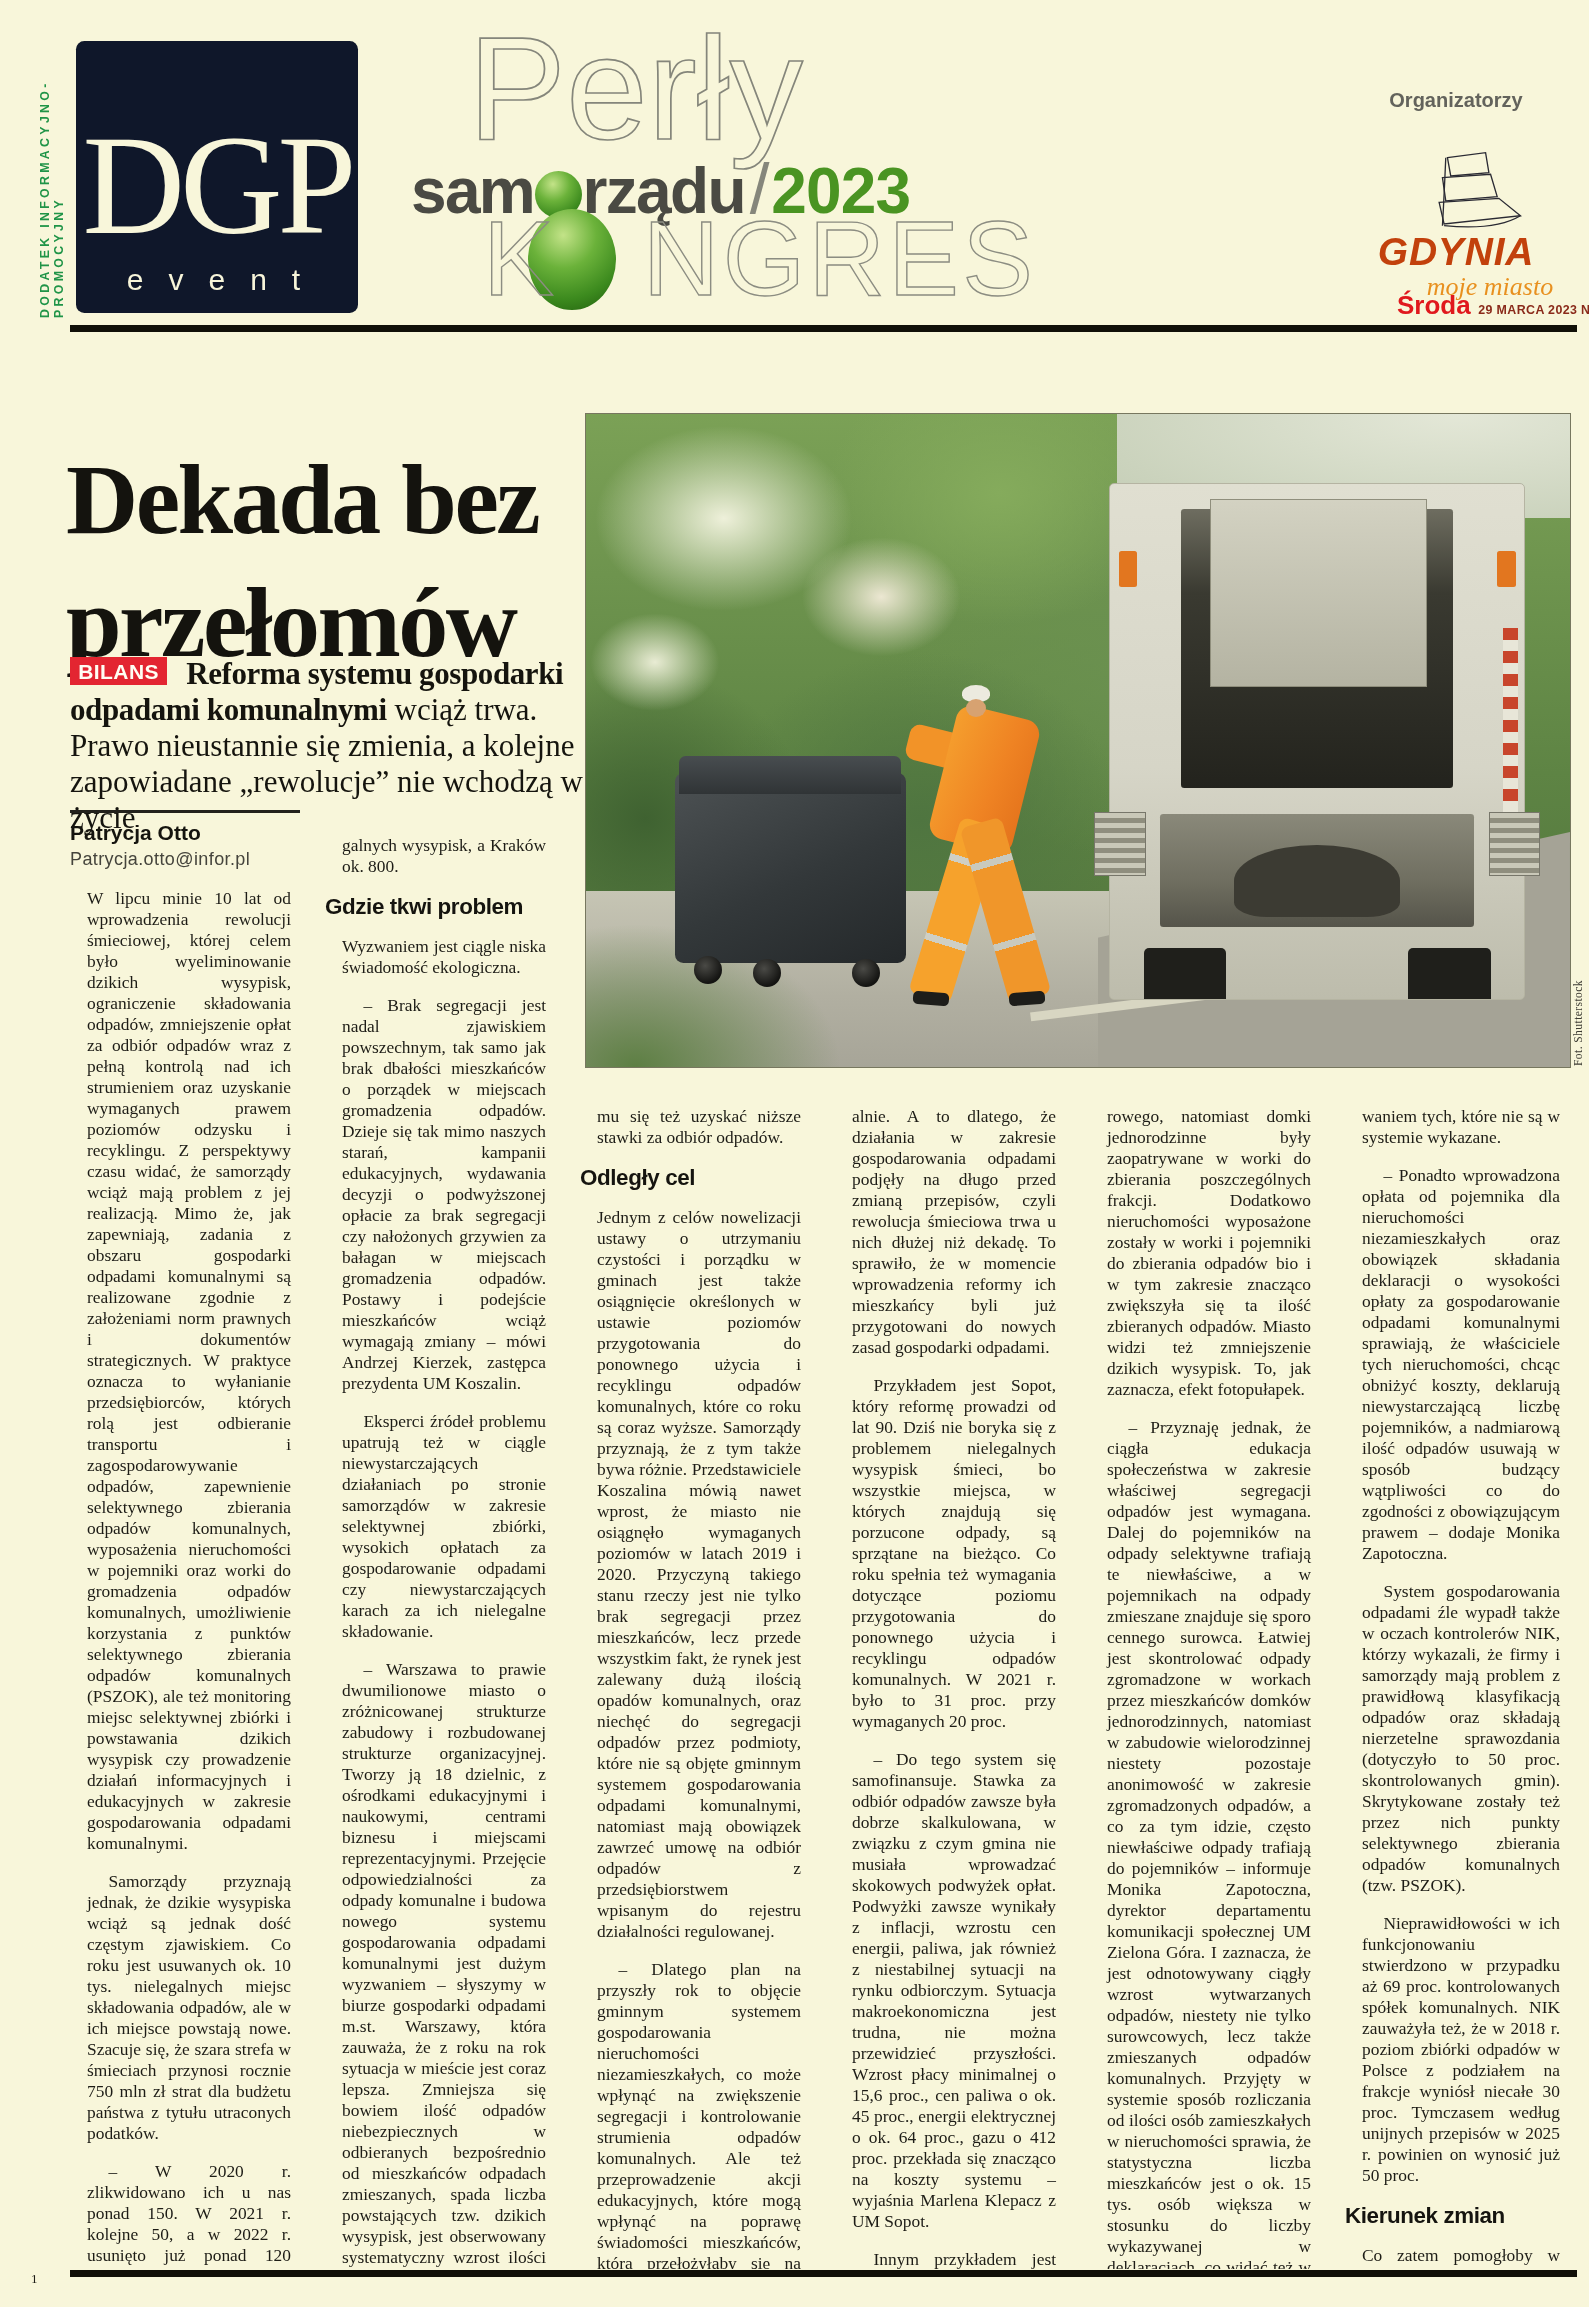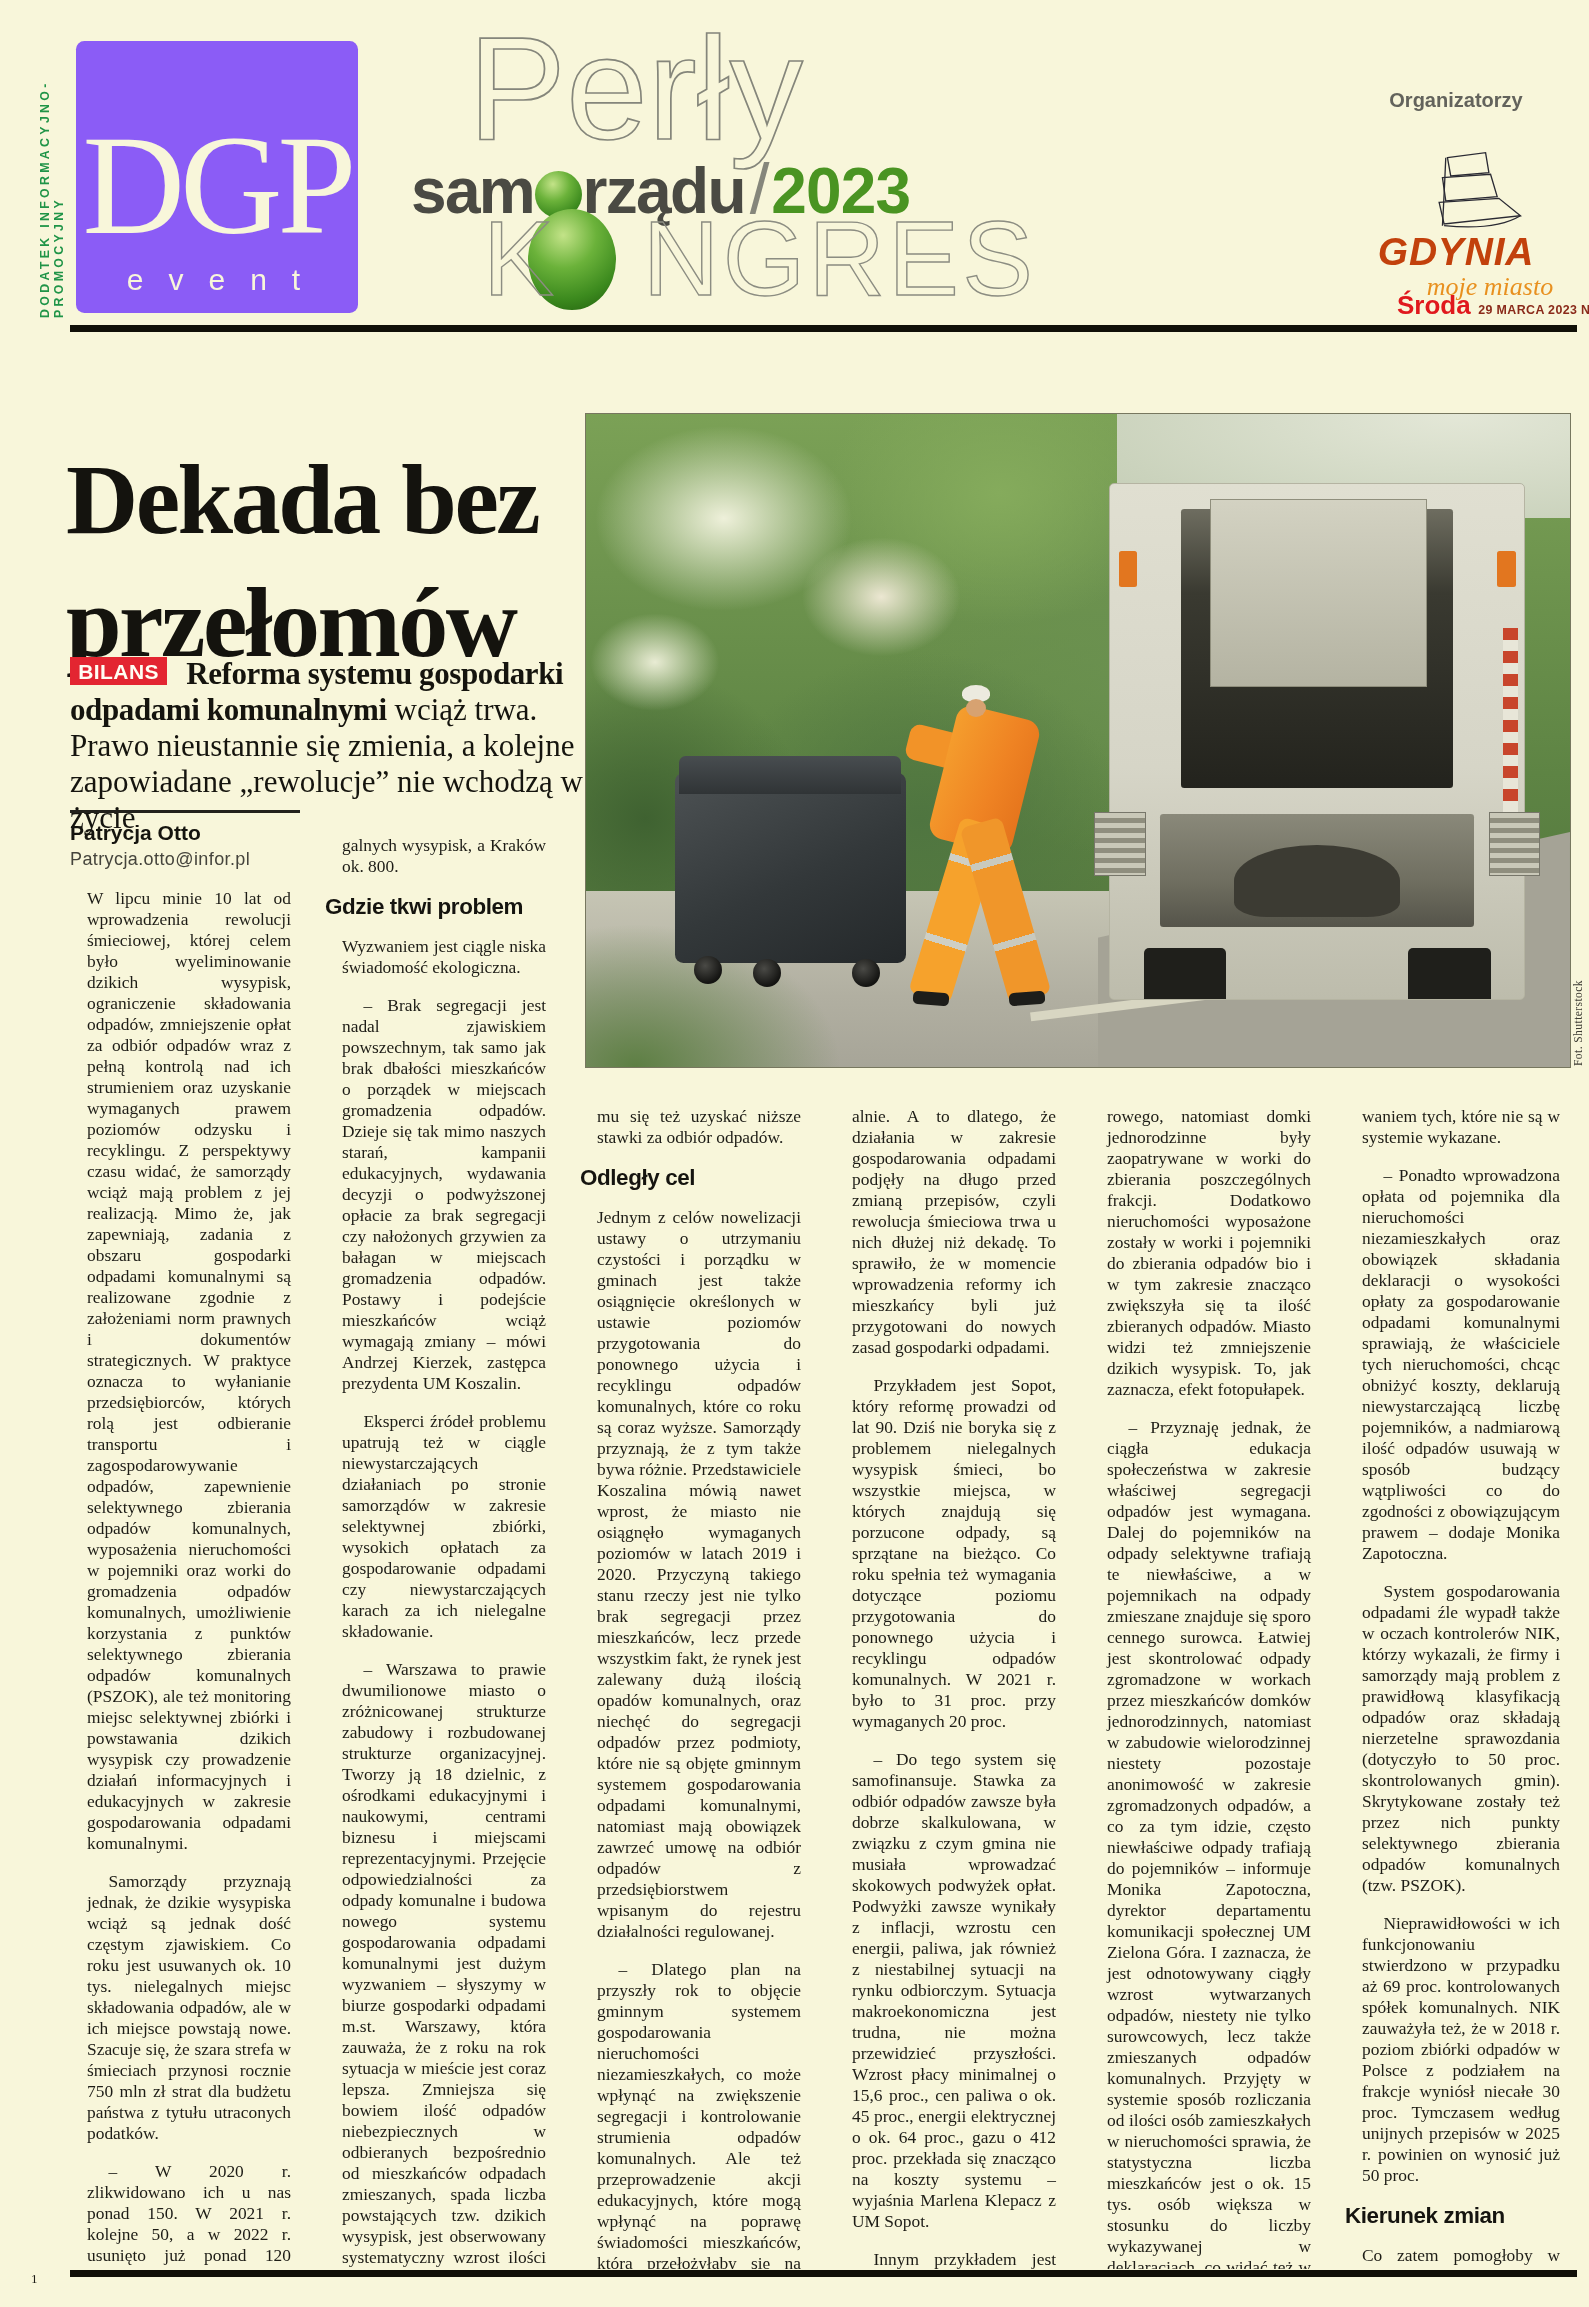--- a/index.html
+++ b/index.html
@@ -10,21 +10,21 @@
   }
   
   .side-label{
     position:absolute; left:38px; top:40px; height:278px;
     writing-mode:vertical-rl; transform:rotate(180deg);
     font-family:"Liberation Sans", sans-serif;
     font-size:12.4px; letter-spacing:3.3px; color:#1f9447; font-weight:bold;
   }
   .dgp-box{
     position:absolute; left:76px; top:41px; width:282px; height:272px;
-    background:#8b5cf6; border-radius:8.3px; text-align:center;
+    background:#0f172a; border-radius:8.3px; text-align:center;
   }
   .dgp-initials{
     position:absolute; left:0; right:0; top:73px;
     font-family:"Liberation Serif", serif; font-size:142px; line-height:1;
     color:#f8f6da; letter-spacing:-5px;
   }
   .dgp-event{
     position:absolute; left:18px; right:0; top:222px;
     font-family:"Liberation Sans", sans-serif; font-size:30px;
     color:#f8f6da; letter-spacing:25px;

